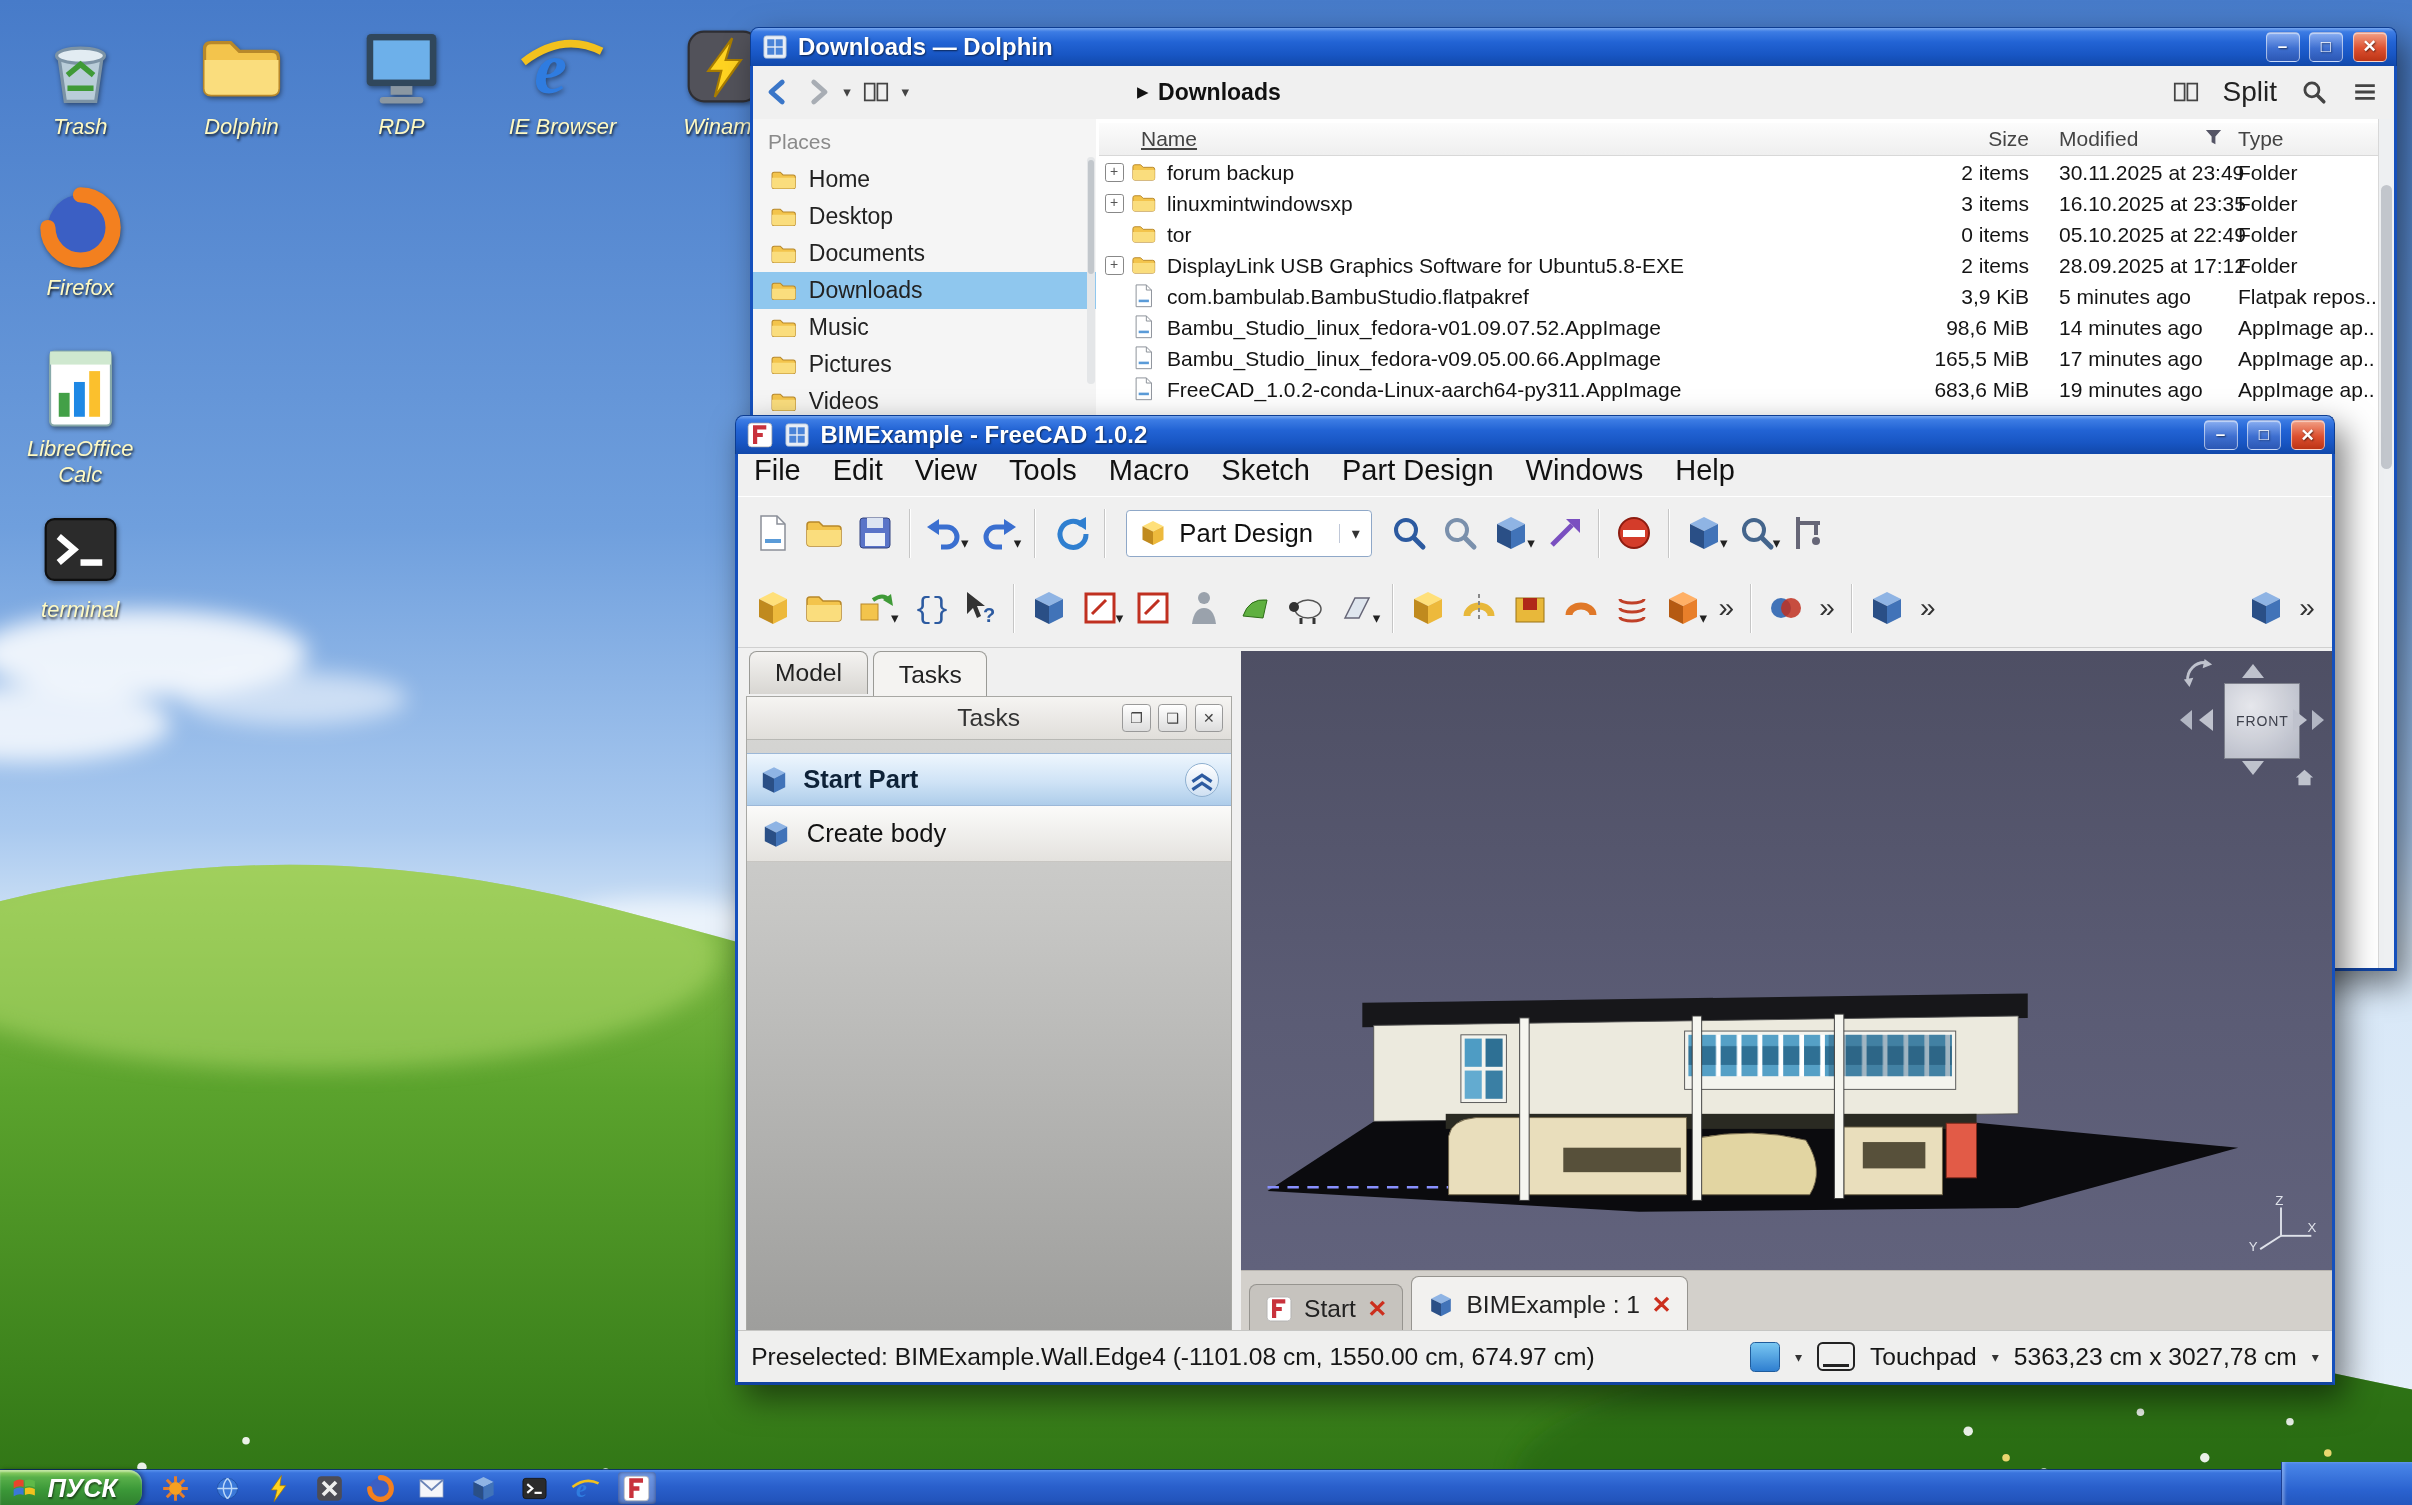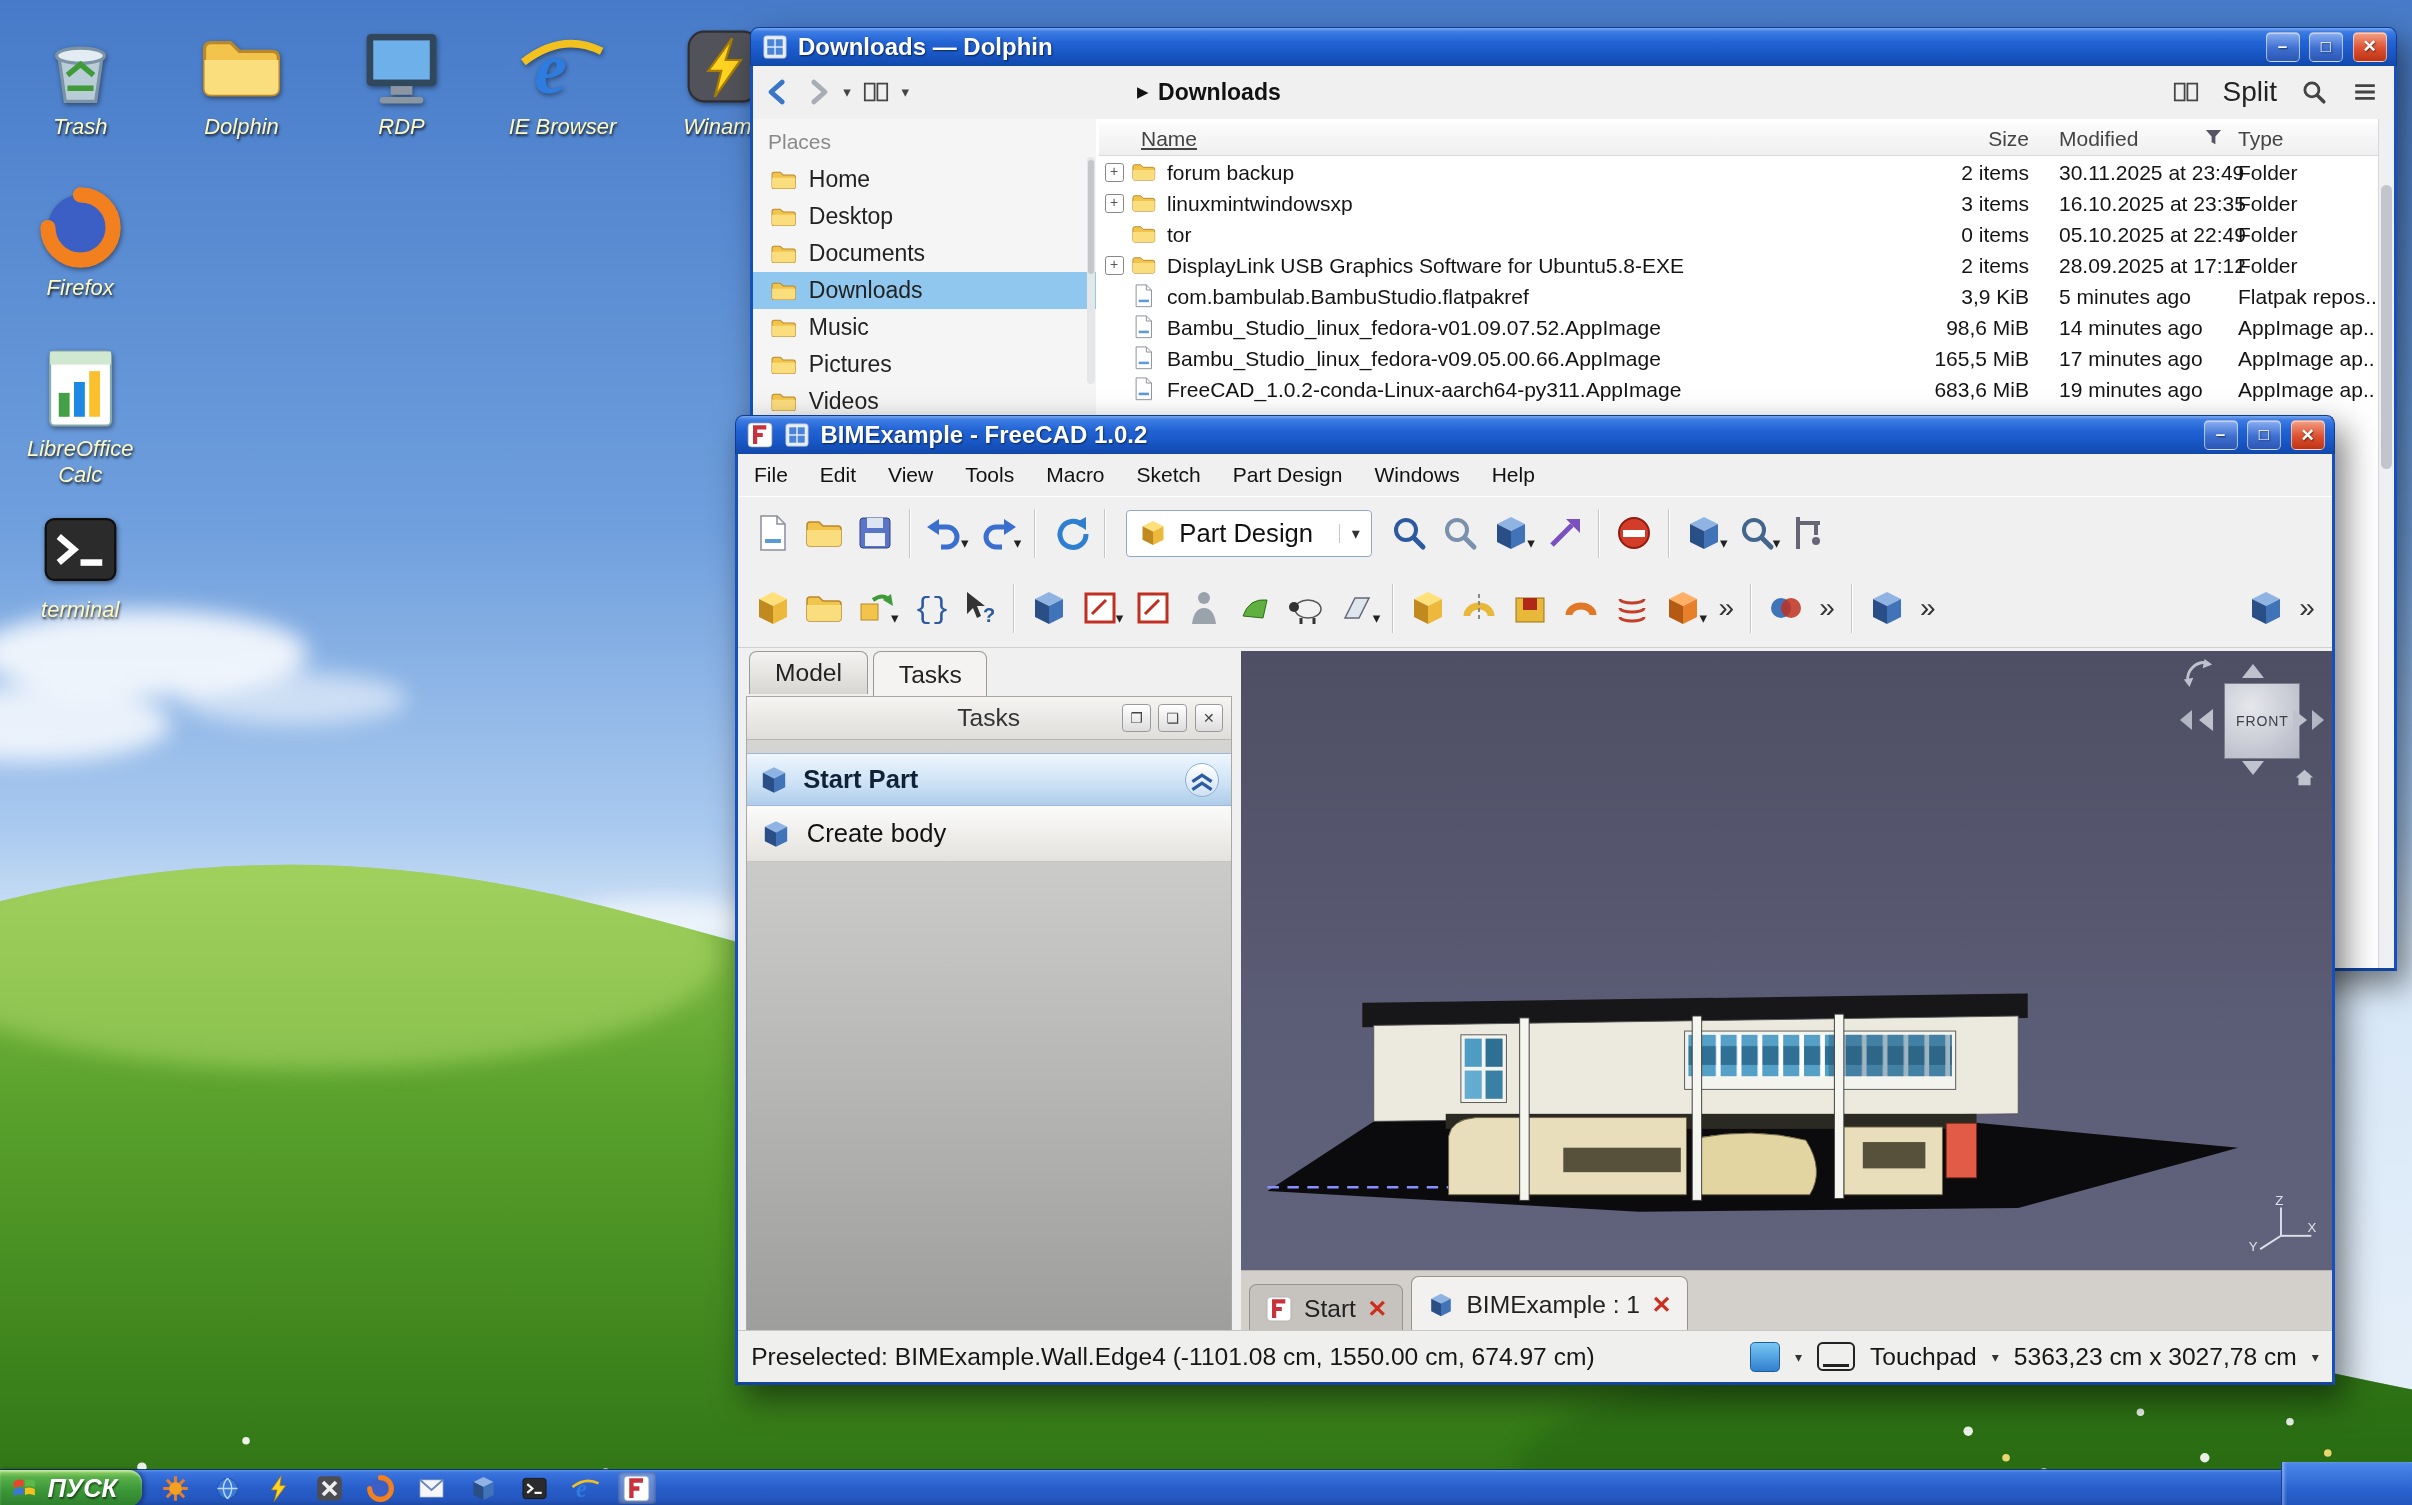--- a/index.html
+++ b/index.html
@@ -57,22 +57,22 @@
   .c-name{left:68px;max-width:651px;overflow:hidden;text-overflow:ellipsis;}
   .c-size{left:717px;width:213px;text-align:right;}
   .c-mod{left:960px;}
   .c-type{left:1139px;max-width:137px;overflow:hidden;}
   .vscroll{position:absolute;right:0;top:53px;width:15px;bottom:0;background:#eef0f2;border-left:0.9px solid #d8d8d8;}
   .vthumb{position:absolute;left:1.9px;right:1.9px;top:66px;height:284px;background:#c2c6cc;border-radius:6.6px;}
 
   
   #freecad{left:735px;top:415px;width:1600px;z-index:3;}
   #freecad .client{height:931px;}
-  .fc-menu{position:absolute;left:0;right:0;top:0;height:42px;background:#f0f0f0;display:flex;align-items:center;
-           font-size:21px;color:#111;}
+  .fc-menu{position:absolute;left:0;right:0;top:0;height:42px;background:#f0f0f0;display:flex;
+           font-size:29px;color:#111;}
   .fc-menu span{padding:0 16px;}
   .fc-t1{position:absolute;left:0;right:0;top:42px;height:72px;border-top:0.9px solid #fff;border-bottom:0.9px solid #d0d0d0;
          background:#f0f0f0;display:flex;align-items:center;padding:0 9.5px;}
   .fc-t2{position:absolute;left:0;right:0;top:115px;height:78px;border-bottom:0.9px solid #d0d0d0;
          background:#f0f0f0;display:flex;align-items:center;padding:0 9.5px;}
   .tbtn{width:51px;height:53px;border-radius:3.8px;display:flex;align-items:center;justify-content:center;flex:none;}
   .tbtn svg{width:40px;height:40px;}
   .tcar{font-size:15px;color:#222;margin:19px 3.8px 0 -9.5px;}
   .tsep{width:0;height:49px;border-left:1.9px solid #c6c6c6;border-right:0.9px solid #fff;margin:0 8.5px;flex:none;}
   .tmore{font-size:28px;color:#333;margin:0 7.6px;flex:none;}

